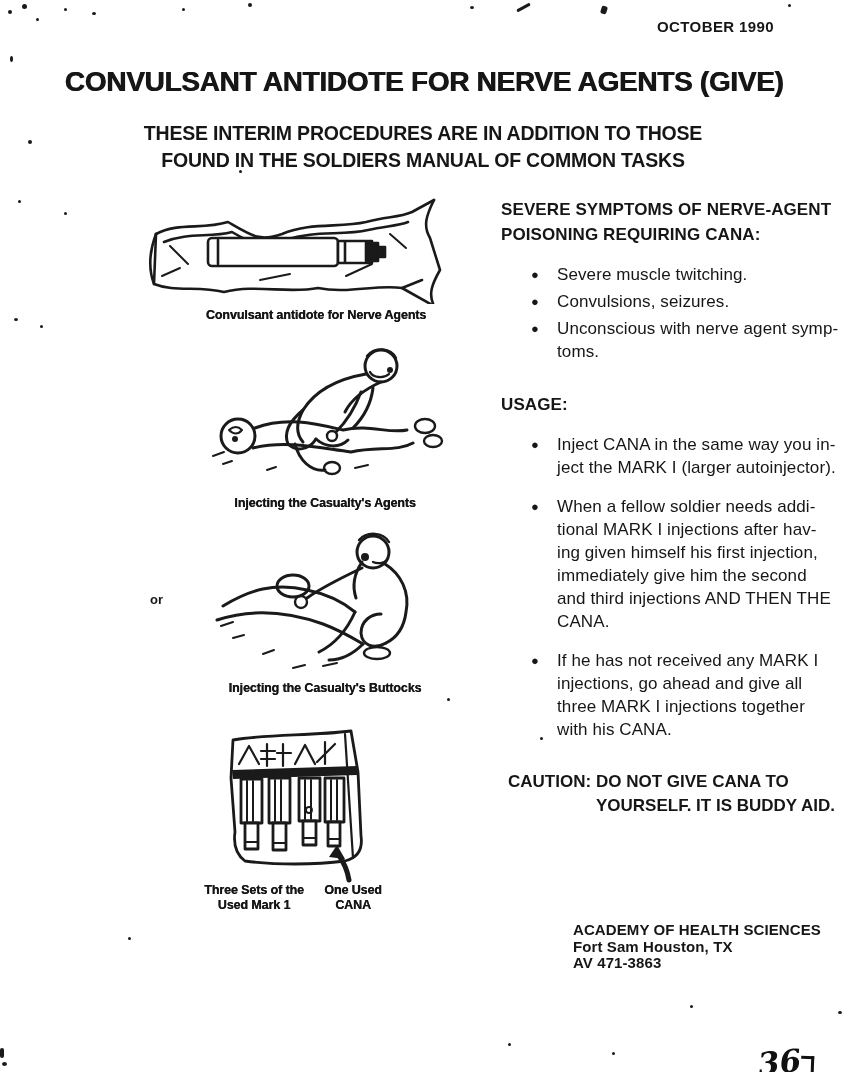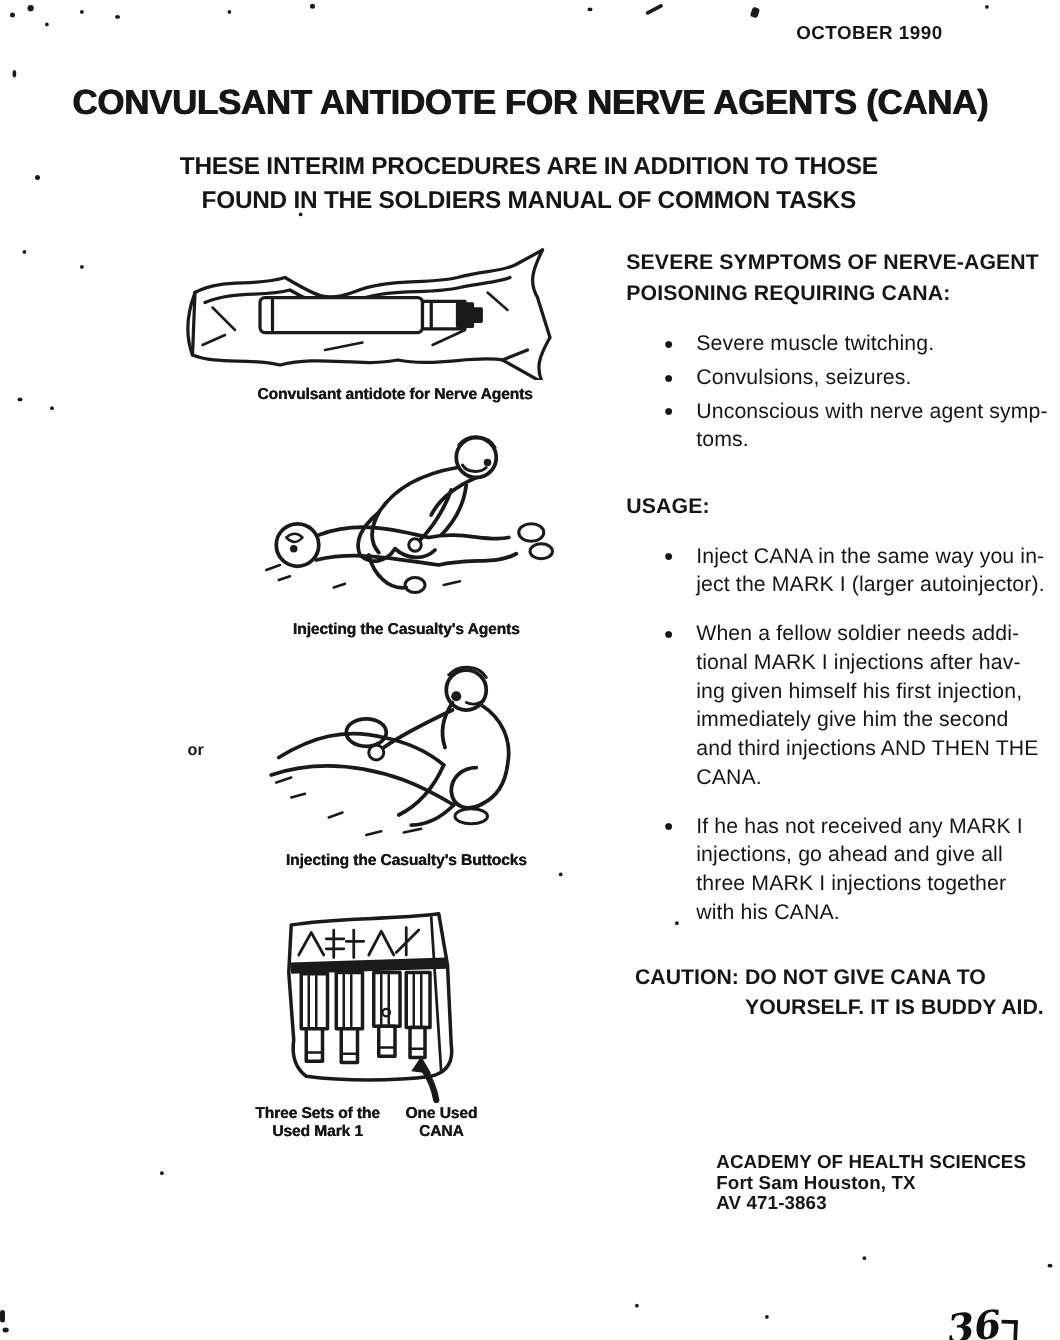--- a/index.html
+++ b/index.html
@@ -10,21 +10,21 @@
     margin:0 auto;
     background:#ffffff;
     color:#161616;
     font-family:"Liberation Sans", sans-serif;
     overflow:hidden;
   }
   .speck { position:absolute; background:#1a1a1a; border-radius:50%; }
   .mark-slash { position:absolute; background:#1a1a1a; border-radius:2px; }
 
   .doc-date {
-    position:absolute; left:637px; top:18px;
+    position:absolute; left:657px; top:18px;
     font-size:15px; font-weight:700; letter-spacing:0.4px;text-align:center;
   }
   .doc-title {
     position:absolute; left:0; right:0; top:66px;
     text-align:center;
     font-size:28px; font-weight:700; letter-spacing:-0.3px;
     text-shadow:0.7px 0 0 currentColor;
   }
   .doc-subtitle {
     position:absolute; left:0; right:14px; top:120px;
@@ -130,21 +130,21 @@
       <div class="speck" style="left: 838px; top: 1011px; width: 4px; height: 3px; transform: rotate(0deg);"></div>
       <div class="speck" style="left: 690px; top: 1005px; width: 3px; height: 3px; transform: rotate(0deg);"></div>
       <div class="speck" style="left: 508px; top: 1043px; width: 3px; height: 3px; transform: rotate(0deg);"></div>
       <div class="speck" style="left: 612px; top: 1052px; width: 3px; height: 3px; transform: rotate(0deg);"></div>
       <div class="mark-slash" style="left: 0px; top: 1048px; width: 4px; height: 10px; transform: rotate(0deg);"></div>
       <div class="speck" style="left: 2px; top: 1062px; width: 5px; height: 4px; transform: rotate(0deg);"></div>
     </div>
 
   <div class="doc-date">OCTOBER 1990</div>
 
-  <h1 class="doc-title">CONVULSANT ANTIDOTE FOR NERVE AGENTS (CANA)</h1>
+  <h1 class="doc-title">CONVULSANT ANTIDOTE FOR NERVE AGENTS (GIVE)</h1>
 
   <div class="doc-subtitle">
     <div>THESE INTERIM PROCEDURES ARE IN ADDITION TO THOSE</div>
     <div>FOUND IN THE SOLDIERS MANUAL OF COMMON TASKS</div>
   </div>
 
   <figure class="fig-package">
     <svg width="308" height="112" viewBox="0 0 308 112">
       <g class="ink" stroke-width="2.6">
 

